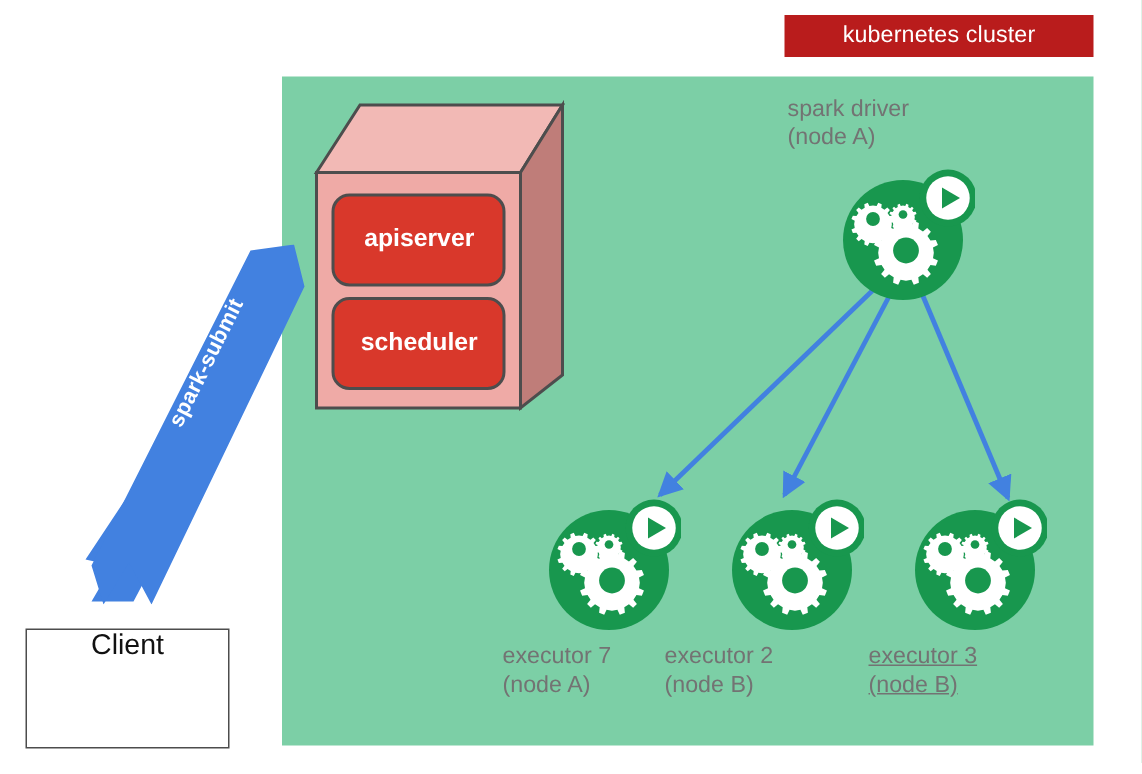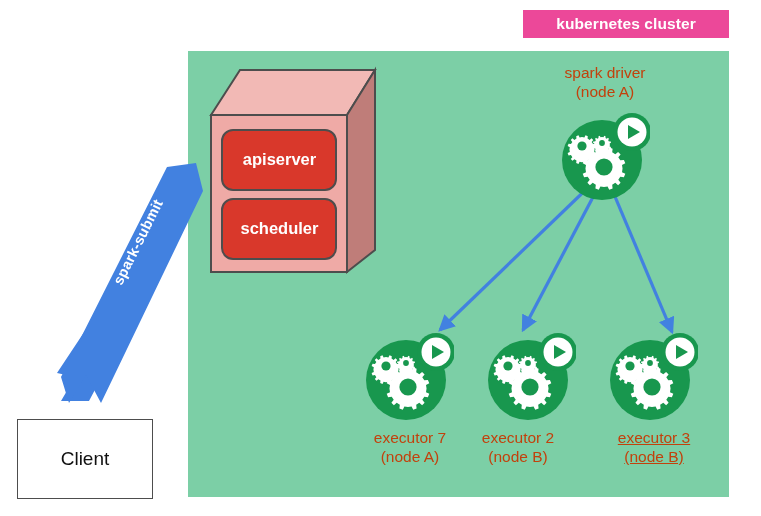--- a/index.html
+++ b/index.html
@@ -4,28 +4,28 @@
 <style>
   html,body{margin:0;padding:0;background:#ffffff;}
   body{width:761px;height:516px;position:relative;overflow:hidden;
        font-family:"Liberation Sans","DejaVu Sans",sans-serif;}
   .stage{position:absolute;left:0;top:0;width:761px;height:516px;}
 
   
   .cluster-panel{position:absolute;left:188px;top:51px;width:541px;height:446px;
                  background:#7ccfa6;}
   .cluster-badge{position:absolute;left:523px;top:10px;width:206px;height:28px;
-                 background:#ec4899;color:#ffffff;font-size:15.5px;font-weight:bold;
+                 background:#b91c1c;color:#ffffff;font-size:15.5px;font-weight:normal;
                  display:flex;align-items:center;justify-content:center;
                  letter-spacing:.1px;}
 
   
   .client-box{position:absolute;left:17px;top:419px;width:134px;height:78px;
               background:#ffffff;border:1.4px solid #4d4d4d;
-              display:flex;align-items:center;justify-content:center;
+              display:flex;justify-content:center;
               font-size:19px;color:#111111;}
 
   
   .submit-arrow{position:absolute;left:55px;top:163px;width:150px;height:240px;}
   .submit-label{position:absolute;left:58px;top:230px;width:160px;height:24px;
                 color:#ffffff;font-size:14.5px;font-weight:bold;
                 transform:rotate(-63.5deg);transform-origin:50% 50%;
                 display:flex;align-items:center;justify-content:center;
                 pointer-events:none;letter-spacing:.2px;}
 
@@ -37,21 +37,21 @@
   .lbl-apiserver{left:216px;top:133px;width:127px;height:52px;}
   .lbl-scheduler{left:216px;top:202px;width:127px;height:52px;}
 
   
   .node{position:absolute;width:92px;height:92px;}
   .node-driver{left:558px;top:110px;}
   .node-ex1{left:362px;top:330px;}
   .node-ex2{left:484px;top:330px;}
   .node-ex3{left:606px;top:330px;}
 
-  .node-caption{position:absolute;text-align:center;color:#c2410c;font-size:15.5px;
+  .node-caption{position:absolute;text-align:left;color:#737373;font-size:15.5px;
                 line-height:19px;}
   .cap-driver{left:525px;top:63px;width:160px;}
   .cap-ex1{left:335px;top:428px;width:150px;}
   .cap-ex2{left:443px;top:428px;width:150px;}
   .cap-ex3{left:579px;top:428px;width:150px;text-decoration:underline;}
 
   
   .links{position:absolute;left:0;top:0;width:761px;height:516px;
          pointer-events:none;}
 </style>

